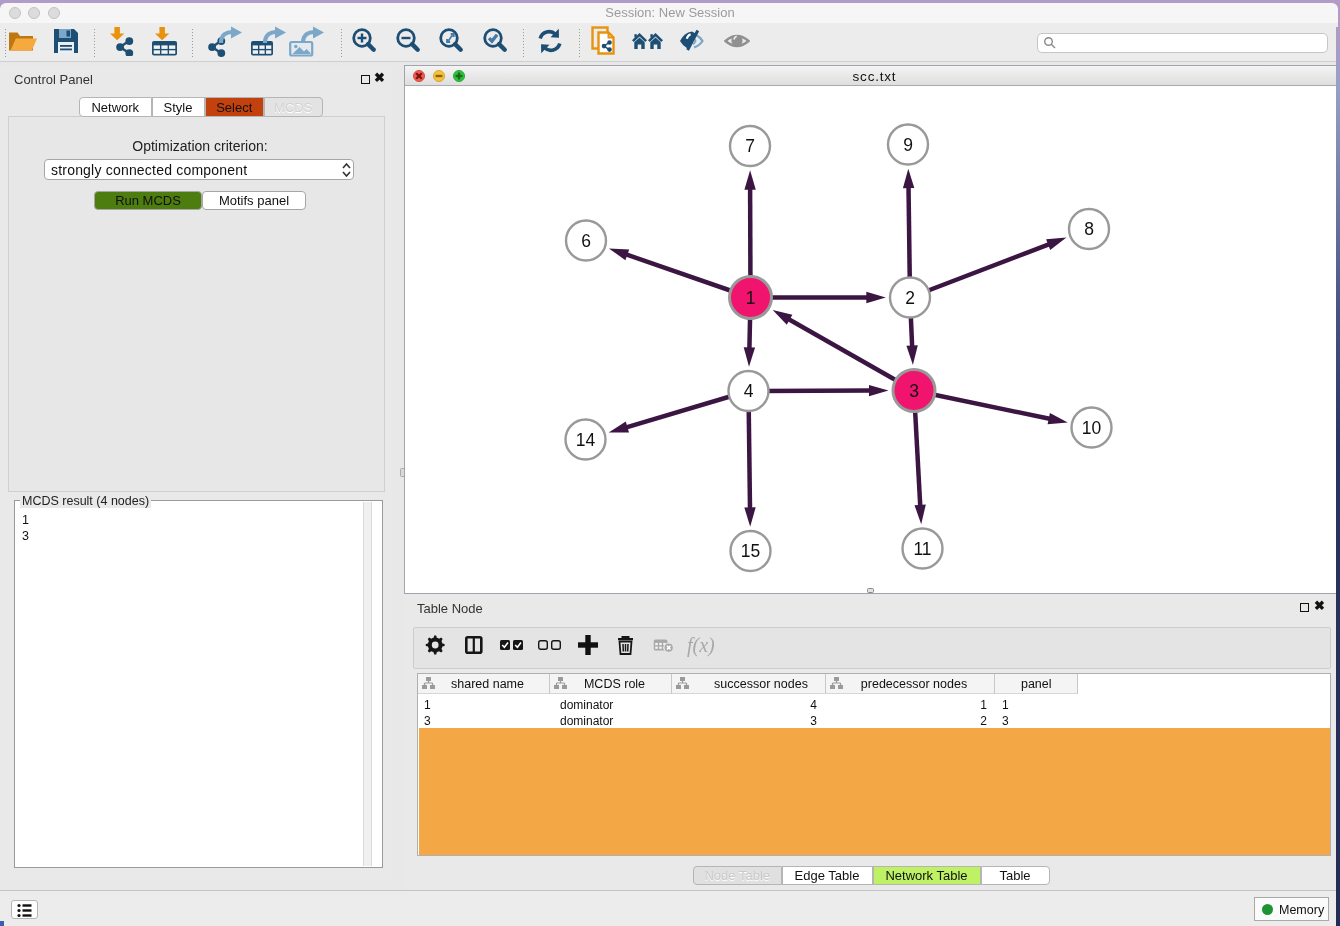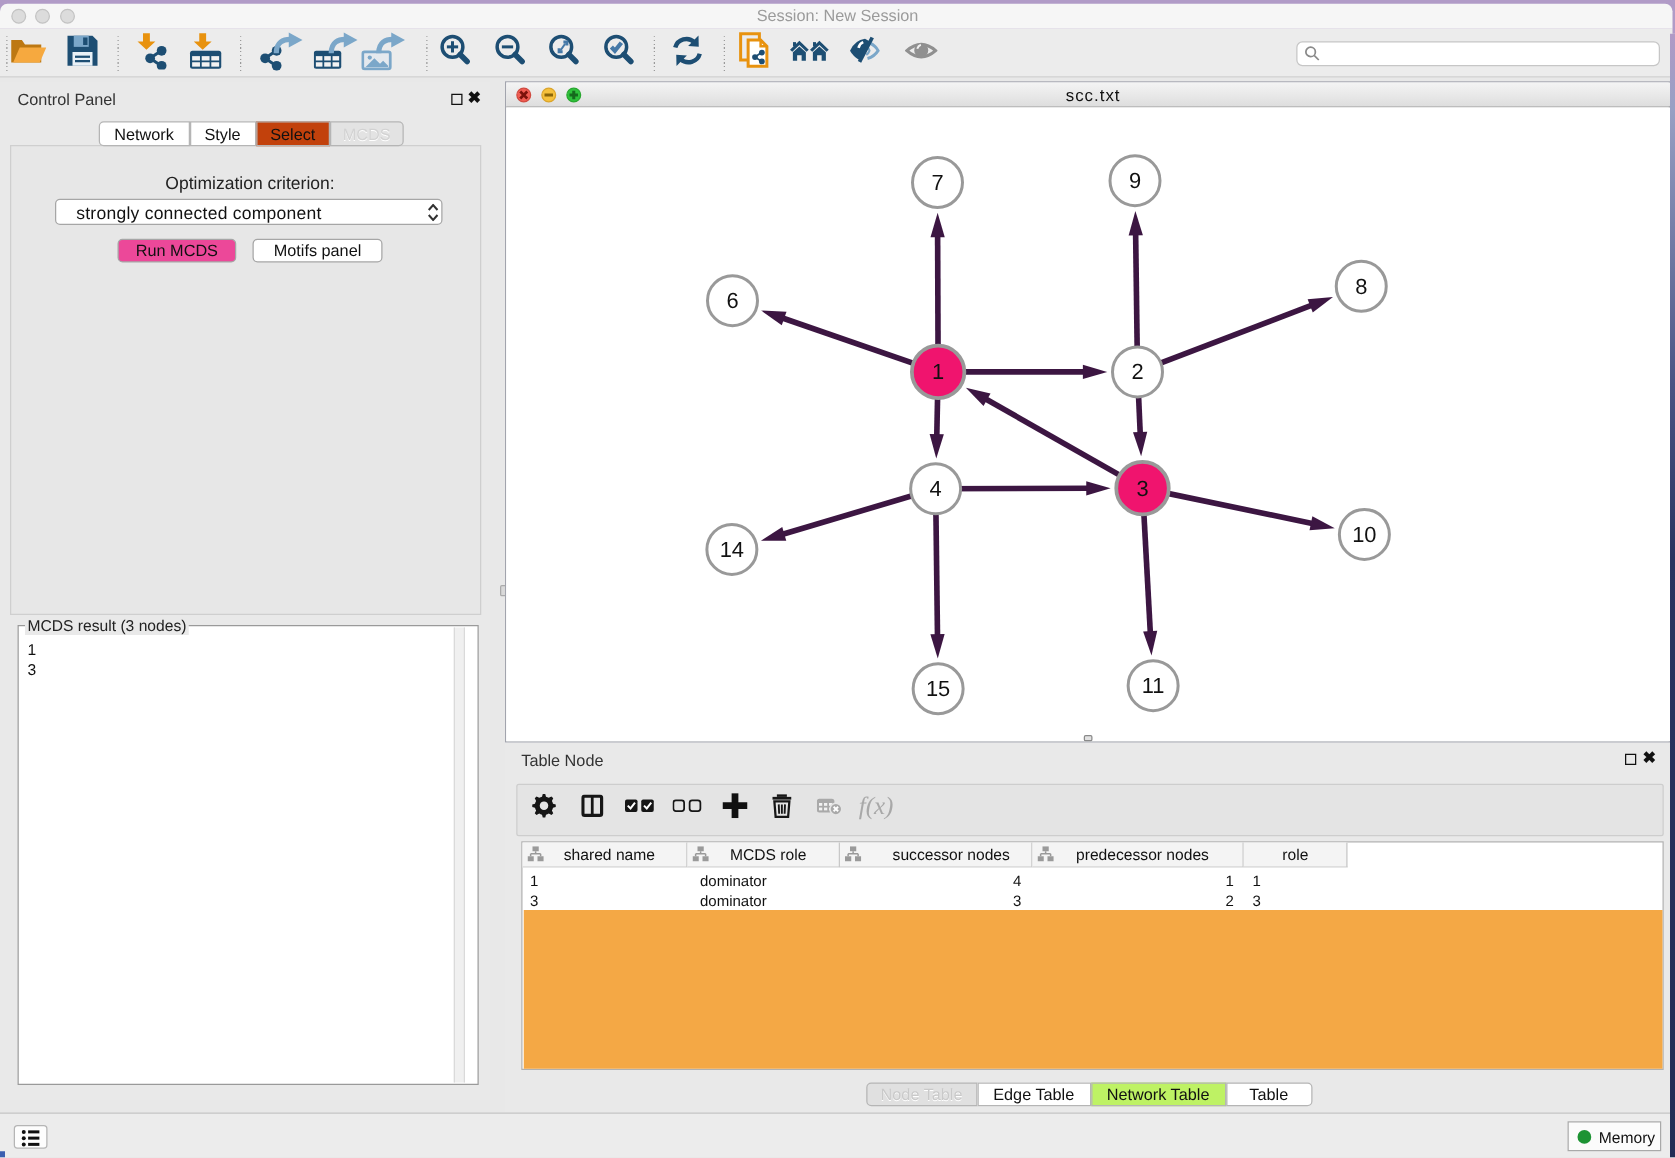--- a/index.html
+++ b/index.html
@@ -141,29 +141,29 @@
 <div style="position:absolute;left:0;top:66px;width:392px;height:814px;background:#e9e9e9"></div>
 <div style="position:absolute;left:14px;top:72px;font-size:13px;color:#333">Control Panel</div>
 <div style="position:absolute;left:361px;top:75px;width:9px;height:9px;border:1.5px solid #111"></div>
 <div style="position:absolute;left:374px;top:70px;font-size:13px;font-weight:bold;color:#111">✖</div>
 <div style="position:absolute;left:8px;top:116px;width:377px;height:376px;background:#e7e7e7;border:1px solid #cfcfcf"></div>
 <div style="position:absolute;left:79px;top:97px;width:72.5px;height:20px;background:#fff;border:1px solid #b5b5b5;border-radius:4px 0 0 4px;color:#111;font-size:13px;text-align:center;line-height:19px">Network</div>
 <div style="position:absolute;left:151.5px;top:97px;width:53px;height:20px;background:#fff;border:1px solid #b5b5b5;border-radius:0;color:#111;font-size:13px;text-align:center;line-height:19px">Style</div>
 <div style="position:absolute;left:204.5px;top:97px;width:59.5px;height:20px;background:#c2410c;border:1px solid #b5b5b5;border-radius:0;color:#111;font-size:13px;text-align:center;line-height:19px">Select</div>
 <div style="position:absolute;left:264px;top:97px;width:58.5px;height:20px;background:#e3e3e3;border:1px solid #b5b5b5;border-radius:0 4px 4px 0;color:#d2d2d2;text-shadow:0 1px 0 #fff;font-size:13px;text-align:center;line-height:19px">MCDS</div>
 <div style="position:absolute;left:0;top:138px;width:400px;text-align:center;font-size:14px;color:#222">Optimization criterion:</div>
-<div style="position:absolute;left:44px;top:159px;width:310px;height:21px;background:#fff;border:1px solid #a6a6a6;border-radius:4px;font-size:14px;letter-spacing:0.2px;color:#111;line-height:20px;padding-left:16px">strongly connected component</div>
+<div style="position:absolute;left:44px;top:159px;width:310px;height:21px;background:#fff;border:1px solid #a6a6a6;border-radius:4px;font-size:14px;letter-spacing:0.2px;color:#111;line-height:20px;padding-left:6px">strongly connected component</div>
 <svg width="9" height="14" viewBox="0 0 9 14" style="position:absolute;left:342px;top:163px">
     <path d="M1 5 L4.5 1 L8 5" stroke="#333" stroke-width="1.6" fill="none"></path>
     <path d="M1 9 L4.5 13 L8 9" stroke="#333" stroke-width="1.6" fill="none"></path>
   </svg>
-<div style="position:absolute;left:94px;top:191px;width:95px;height:19px;background:#ec4899;border:1px solid #a6a6a6;border-radius:4px;font-size:13px;color:#111;text-align:center;line-height:18px">Run MCDS</div>
+<div style="position:absolute;left:94px;top:191px;width:108px;height:19px;background:#4d7c0f;border:1px solid #a6a6a6;border-radius:4px;font-size:13px;color:#111;text-align:center;line-height:18px">Run MCDS</div>
 <div style="position:absolute;left:202px;top:191px;width:104px;height:19px;background:#fff;border:1px solid #a6a6a6;border-radius:4px;font-size:13px;color:#111;text-align:center;line-height:18px">Motifs panel</div>
 <div style="position:absolute;left:14px;top:500px;width:369px;height:368px;background:#fff;border:1px solid #9a9a9a"></div>
-<div style="position:absolute;left:20px;top:494px;background:#e9e9e9;padding:0 2px;font-size:12.5px;color:#222">MCDS result (3 nodes)</div>
+<div style="position:absolute;left:20px;top:494px;background:#e9e9e9;padding:0 2px;font-size:12.5px;color:#222">MCDS result (4 nodes)</div>
 <div style="position:absolute;left:22px;top:512px;font-size:12.5px;color:#111;line-height:16px">1<br>3</div>
 <div style="position:absolute;left:363px;top:502px;width:9px;height:364px;background:#f0f0f0;border-left:1px solid #dadada;border-right:1px solid #dadada"></div>
 <div style="position:absolute;left:399.5px;top:468px;width:6px;height:9px;background:#d9d9d9;border:1px solid #aaa;border-radius:1.5px"></div>
 <div style="position:absolute;left:404px;top:65px;width:932px;height:529px;background:#fff;border:1px solid #a2a4ad"></div>
 <div style="position:absolute;left:405px;top:66px;width:931px;height:20px;background:linear-gradient(#f4f4f4,#dedede);border-bottom:1px solid #ababab"></div>
 <div style="position:absolute;left:405px;top:69px;width:931px;height:14px;text-align:center;font-size:13.5px;letter-spacing:0.8px;text-indent:8px;color:#111">scc.txt</div>
 <div style="position:absolute;left:412.8px;top:70.1px;width:12.4px;height:12.4px;border-radius:50%;background:#f05c52;border:1px solid #d04a40"></div>
 <div style="position:absolute;left:432.8px;top:70.1px;width:12.4px;height:12.4px;border-radius:50%;background:#f6c13c;border:1px solid #dba42a"></div>
 <div style="position:absolute;left:452.8px;top:70.1px;width:12.4px;height:12.4px;border-radius:50%;background:#2ec23b;border:1px solid #28a62f"></div>
 <svg width="8" height="8" viewBox="0 0 8 8" style="position:absolute;left:415px;top:72.4px">
@@ -306,21 +306,21 @@
   </svg>
 <div style="position:absolute;left:825.5px;top:674px;width:169.0px;height:20px;background:#f4f4f4;border-right:1px solid #c8c8c8;border-bottom:1px solid #d6d6d6"></div>
 <div style="position:absolute;left:833.5px;top:677px;width:161.0px;text-align:center;font-size:12.5px;color:#111">predecessor nodes</div>
 <svg width="13" height="13" viewBox="0 0 13 13" style="position:absolute;left:829.5px;top:677px">
     <rect x="4" y="0" width="5" height="4" fill="#9a9a9a"></rect>
     <path d="M6.5 4 L6.5 6 M2.5 6 L10.5 6 M2.5 6 L2.5 8 M10.5 6 L10.5 8" stroke="#9a9a9a" stroke-width="1.2" fill="none"></path>
     <rect x="0" y="8" width="5" height="4" fill="#9a9a9a"></rect>
     <rect x="8" y="8" width="5" height="4" fill="#9a9a9a"></rect>
   </svg>
 <div style="position:absolute;left:994.5px;top:674px;width:83.5px;height:20px;background:#f4f4f4;border-right:1px solid #c8c8c8;border-bottom:1px solid #d6d6d6"></div>
-<div style="position:absolute;left:994.5px;top:677px;width:83.5px;text-align:center;font-size:12.5px;color:#111">role</div>
+<div style="position:absolute;left:994.5px;top:677px;width:83.5px;text-align:center;font-size:12.5px;color:#111">panel</div>
 <div style="position:absolute;left:424px;top:697.5px;font-size:12px;color:#111">1</div>
 <div style="position:absolute;left:560px;top:697.5px;font-size:12px;color:#111">dominator</div>
 <div style="position:absolute;left:700px;top:697.5px;width:117px;text-align:right;font-size:12px;color:#111">4</div>
 <div style="position:absolute;left:870px;top:697.5px;width:117px;text-align:right;font-size:12px;color:#111">1</div>
 <div style="position:absolute;left:1002px;top:697.5px;font-size:12px;color:#111">1</div>
 <div style="position:absolute;left:424px;top:713.5px;font-size:12px;color:#111">3</div>
 <div style="position:absolute;left:560px;top:713.5px;font-size:12px;color:#111">dominator</div>
 <div style="position:absolute;left:700px;top:713.5px;width:117px;text-align:right;font-size:12px;color:#111">3</div>
 <div style="position:absolute;left:870px;top:713.5px;width:117px;text-align:right;font-size:12px;color:#111">2</div>
 <div style="position:absolute;left:1002px;top:713.5px;font-size:12px;color:#111">3</div>

